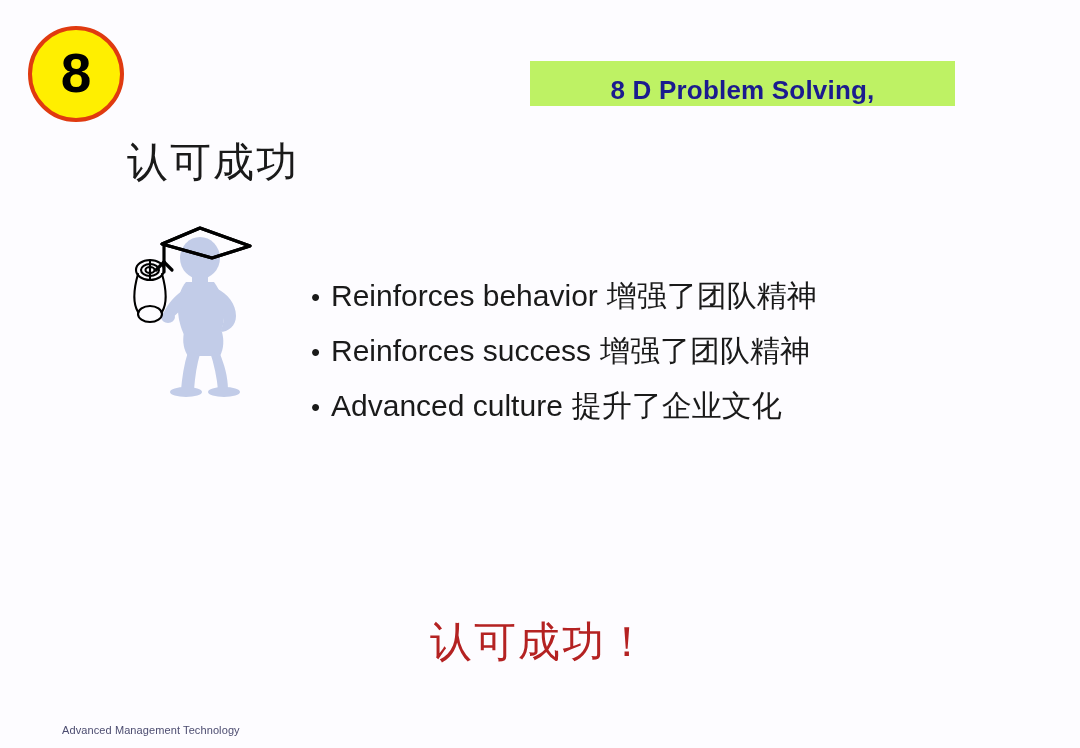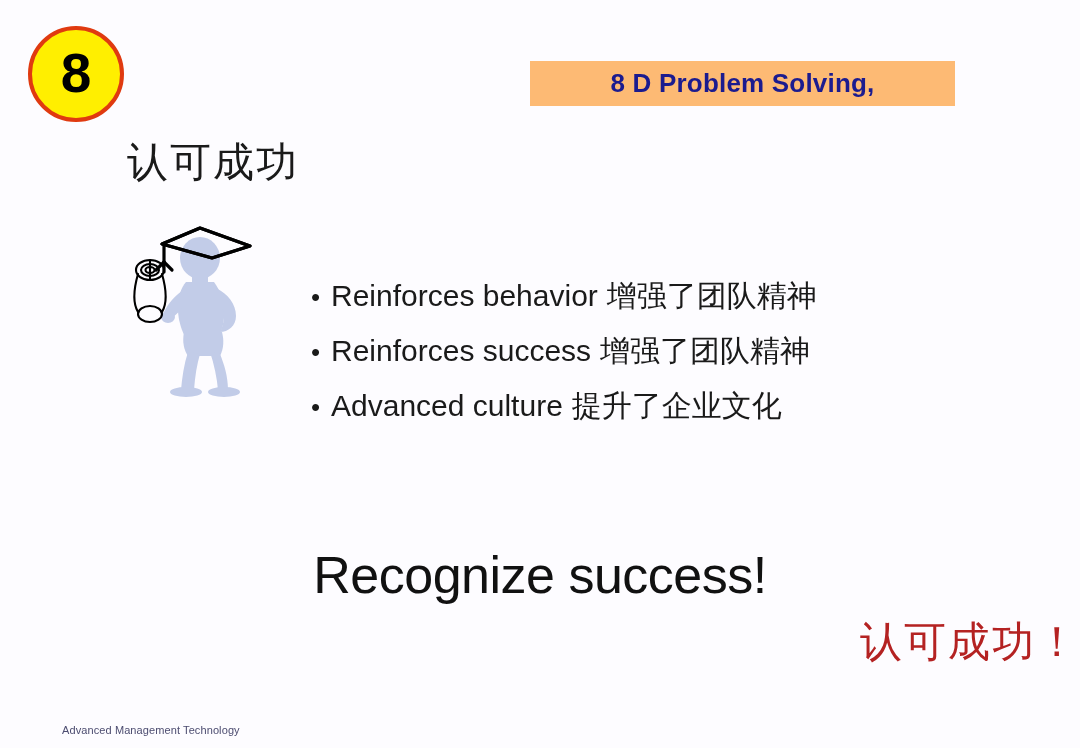--- a/index.html
+++ b/index.html
@@ -67,23 +67,23 @@
     letter-spacing: 2px;
   }
 
   
   #banner {
     position: absolute;
     left: 530px;
     top: 61px;
     width: 425px;
     height: 45px;
-    background: #fdba74;
+    background: #bef264;
     display: flex;
-    align-items: center;
+    align-items: flex-end;
     justify-content: center;
   }
   #banner .banner-text {
     font-size: 26px;
     font-weight: bold;
     color: #1b1b8f;
     letter-spacing: 0.2px;
   }
 
   
@@ -136,21 +136,21 @@
     text-align: center;
     font-size: 52px;
     color: #111;
     letter-spacing: -0.5px;
   }
   #closing-zh {
     position: absolute;
     left: 0;
     top: 614px;
     width: 1080px;
-    text-align: right;
+    text-align: center;
     font-family: "DejaVu Serif", "Liberation Serif", serif;
     font-size: 42px;
     color: #b42222;
     letter-spacing: 2px;
   }
 
   
   #footer {
     position: absolute;
     left: 17px;
@@ -239,18 +239,17 @@
       <span class="bullet-en">Reinforces success</span>
       <span class="bullet-zh">增强了团队精神</span>
     </div>
     <div class="bullet-row">
       <span class="bullet-dot">•</span>
       <span class="bullet-en">Advanced culture</span>
       <span class="bullet-zh">提升了企业文化</span>
     </div>
   </div>
 
-  <div id="closing-en">Recognize success!</div>
   <div id="closing-zh">认可成功！</div>
 
   <div id="footer">Advanced Management Technology</div>
 
 </div>
 
 </body></html>

